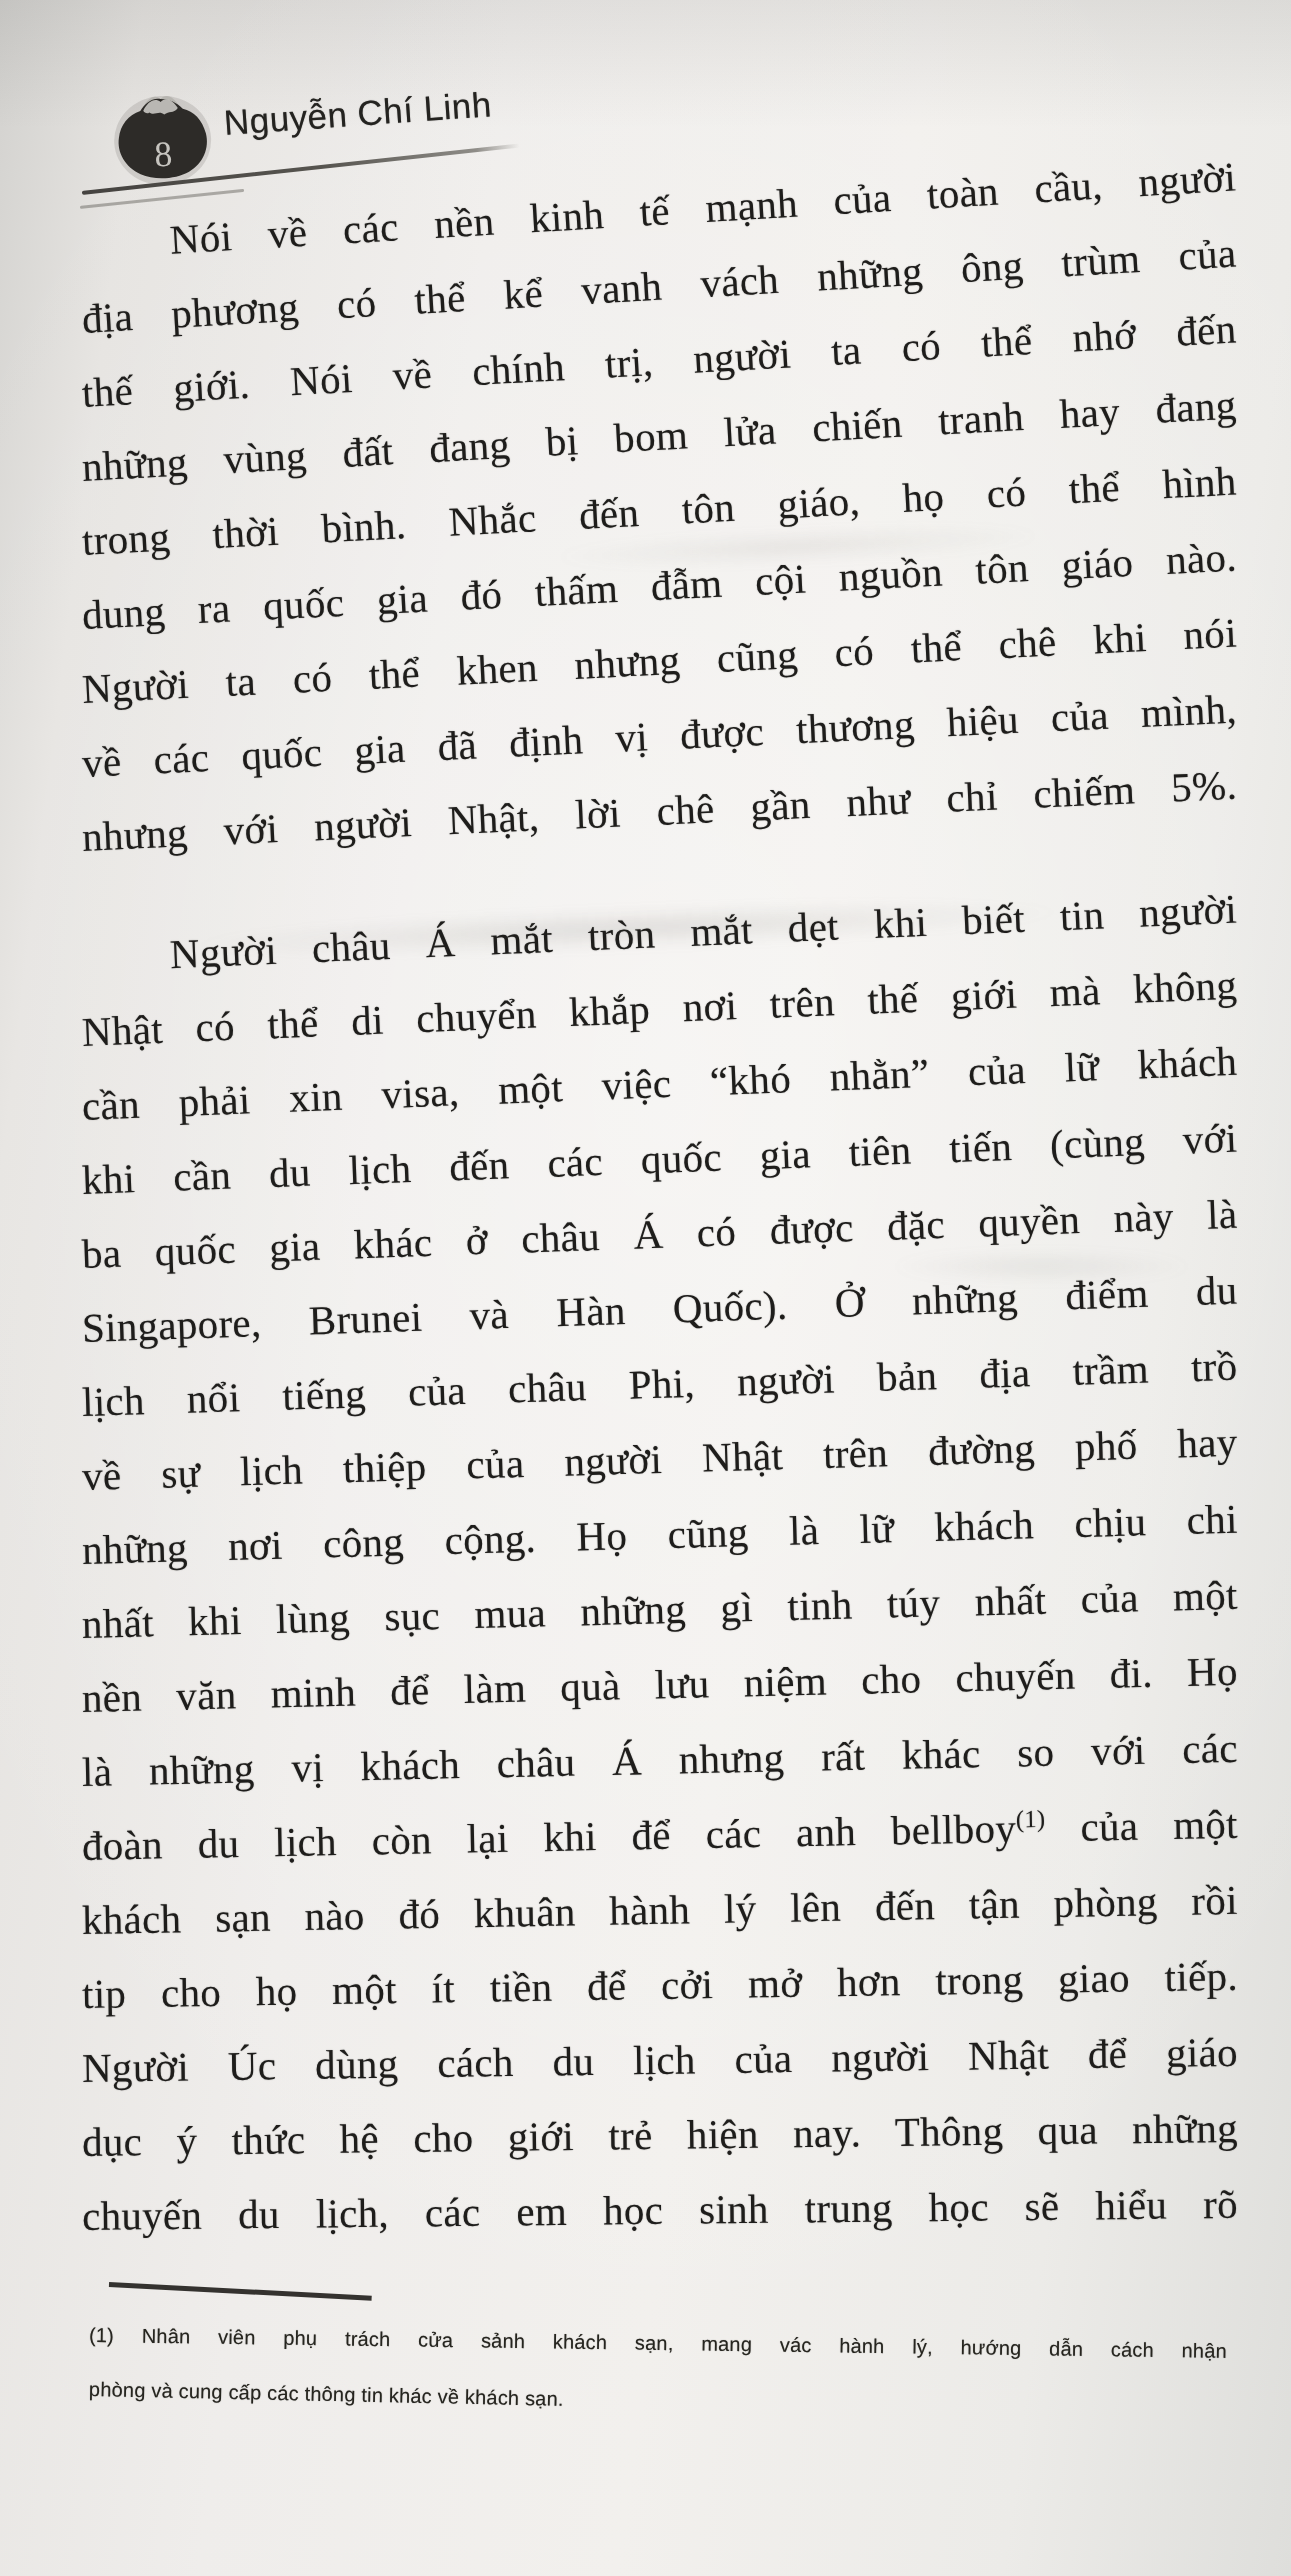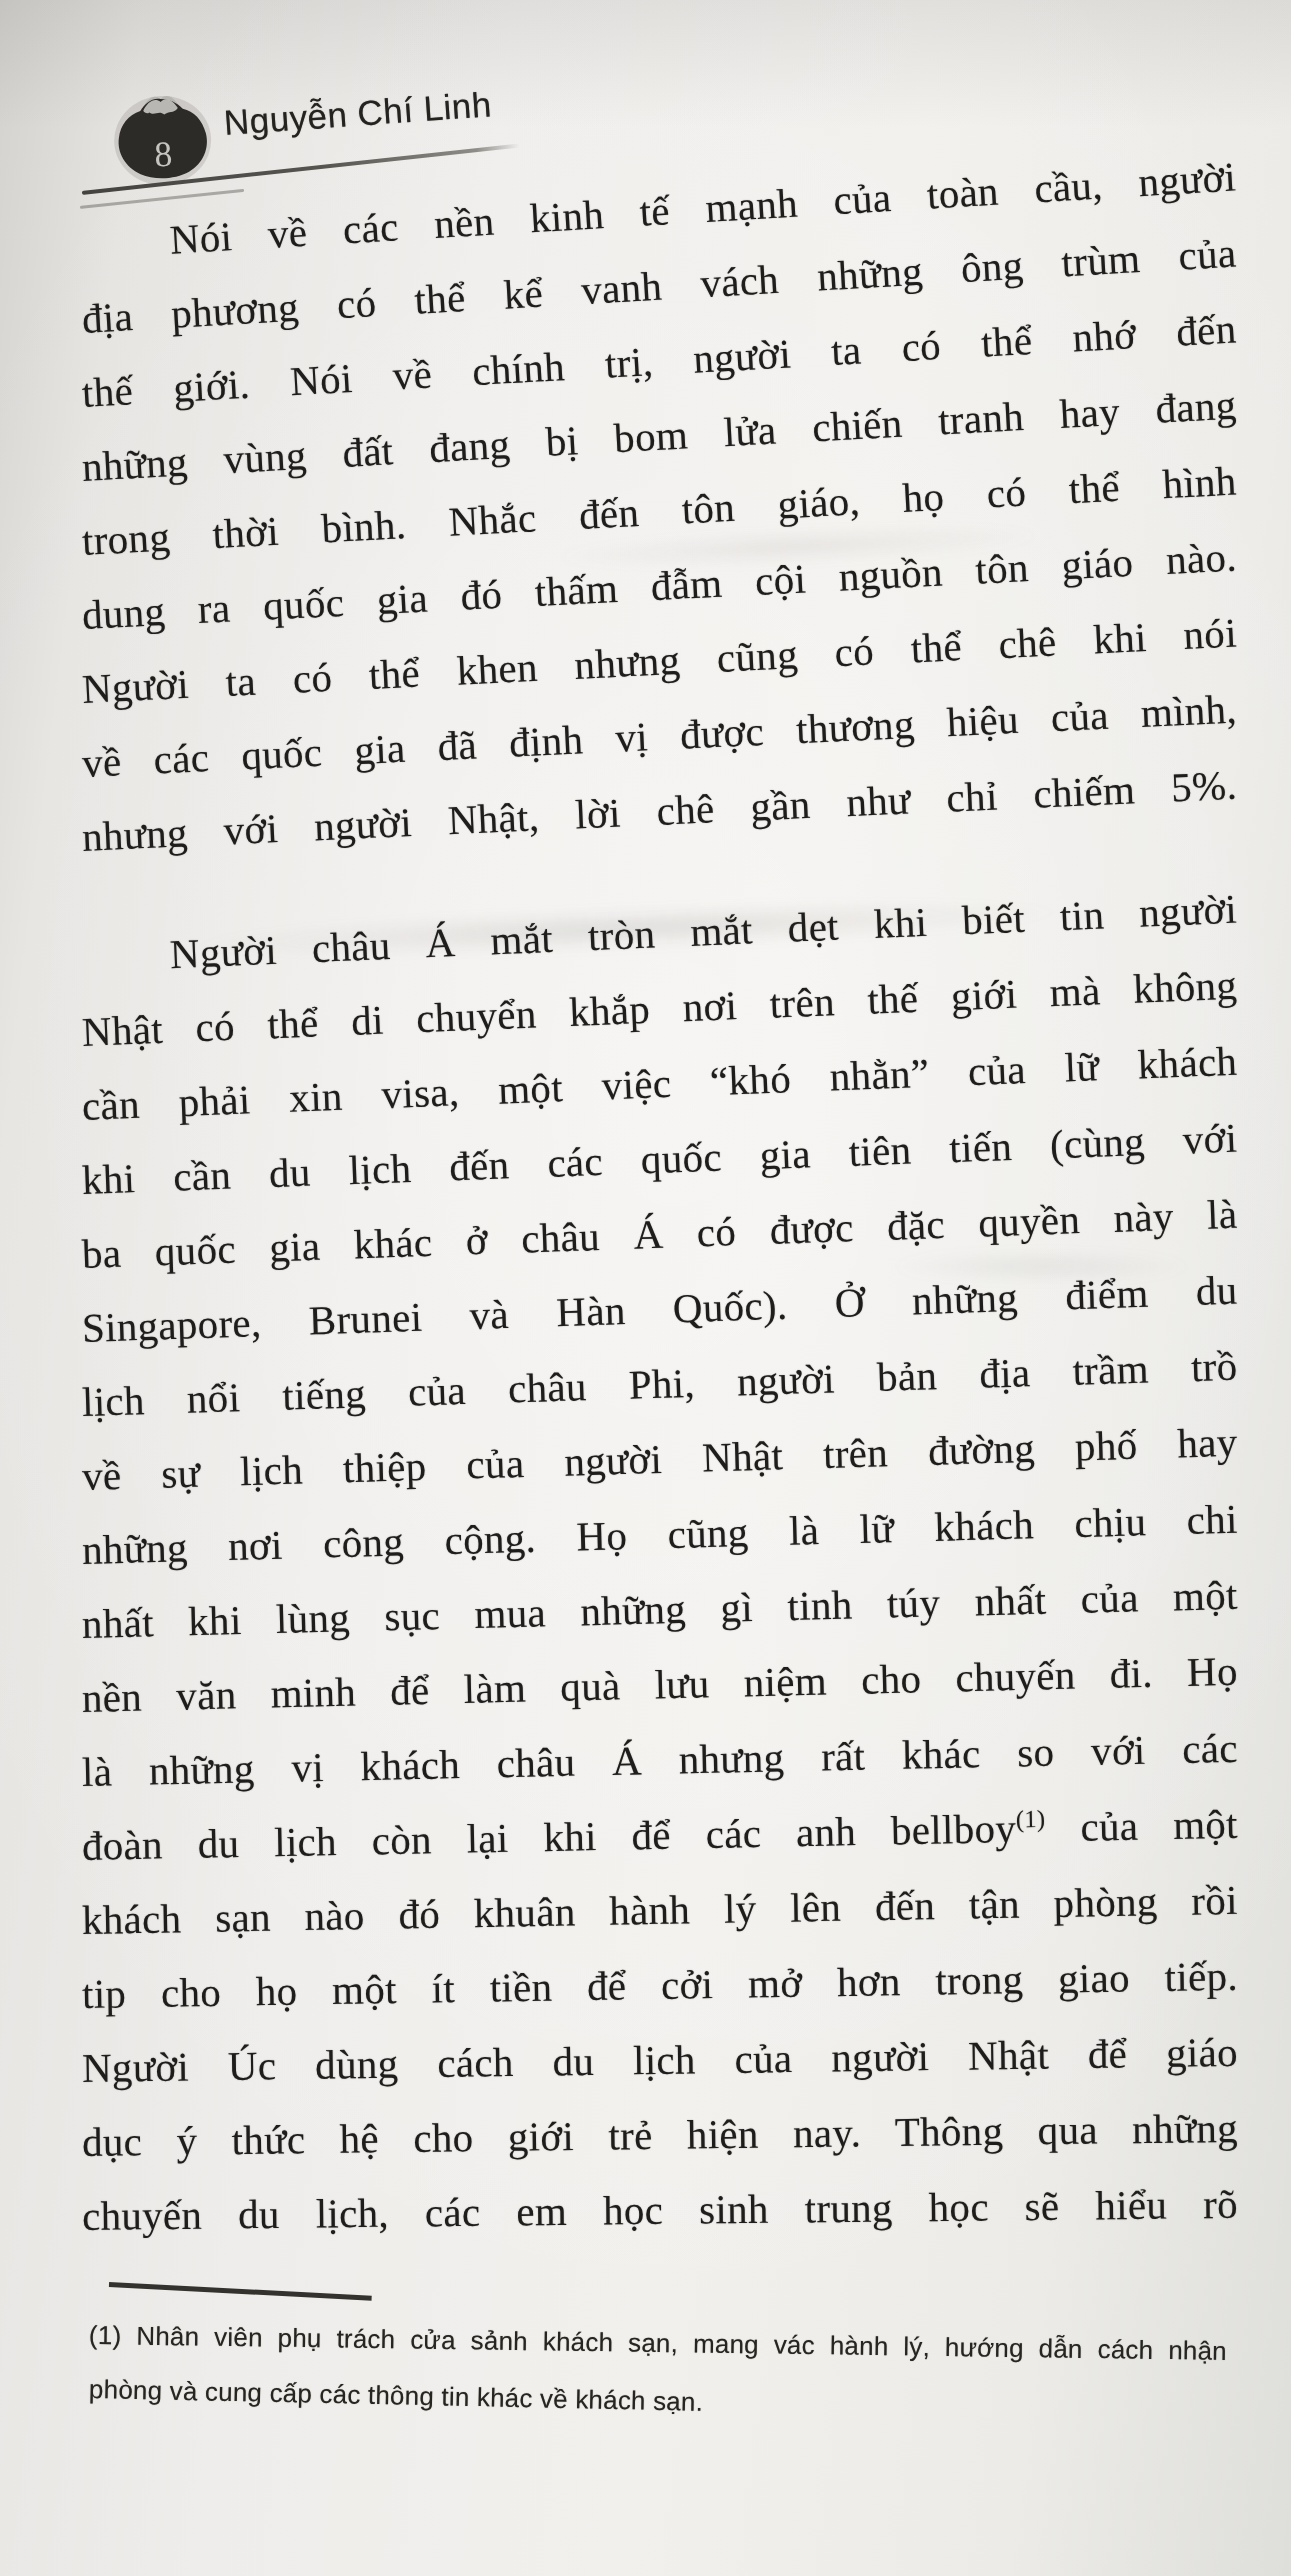--- a/index.html
+++ b/index.html
@@ -54,21 +54,21 @@
   sup{font-size:.6em;vertical-align:super;line-height:0;}
 
   
   .fnrule{
     position:absolute;left:109px;top:2282px;width:263px;height:4.9px;background:#34322f;
     transform:rotate(3deg);transform-origin:left center;
   }
   .footnote{
     position:absolute;left:89px;top:2308px;width:1138px;
     font-family:"Liberation Sans","DejaVu Sans",sans-serif;
-    font-size:26px;color:#26251f;letter-spacing:0.2px;
+    font-size:20px;color:#26251f;letter-spacing:0.2px;
   }
   .fline{
     height:54px;line-height:54px;white-space:nowrap;
     transform:rotate(var(--r,0deg));transform-origin:left center;
     text-shadow:0 0 1px rgba(30,30,28,.45);
   }
   .fjust{text-align:justify;text-align-last:justify;}
 </style>
 </head>
 <body>

